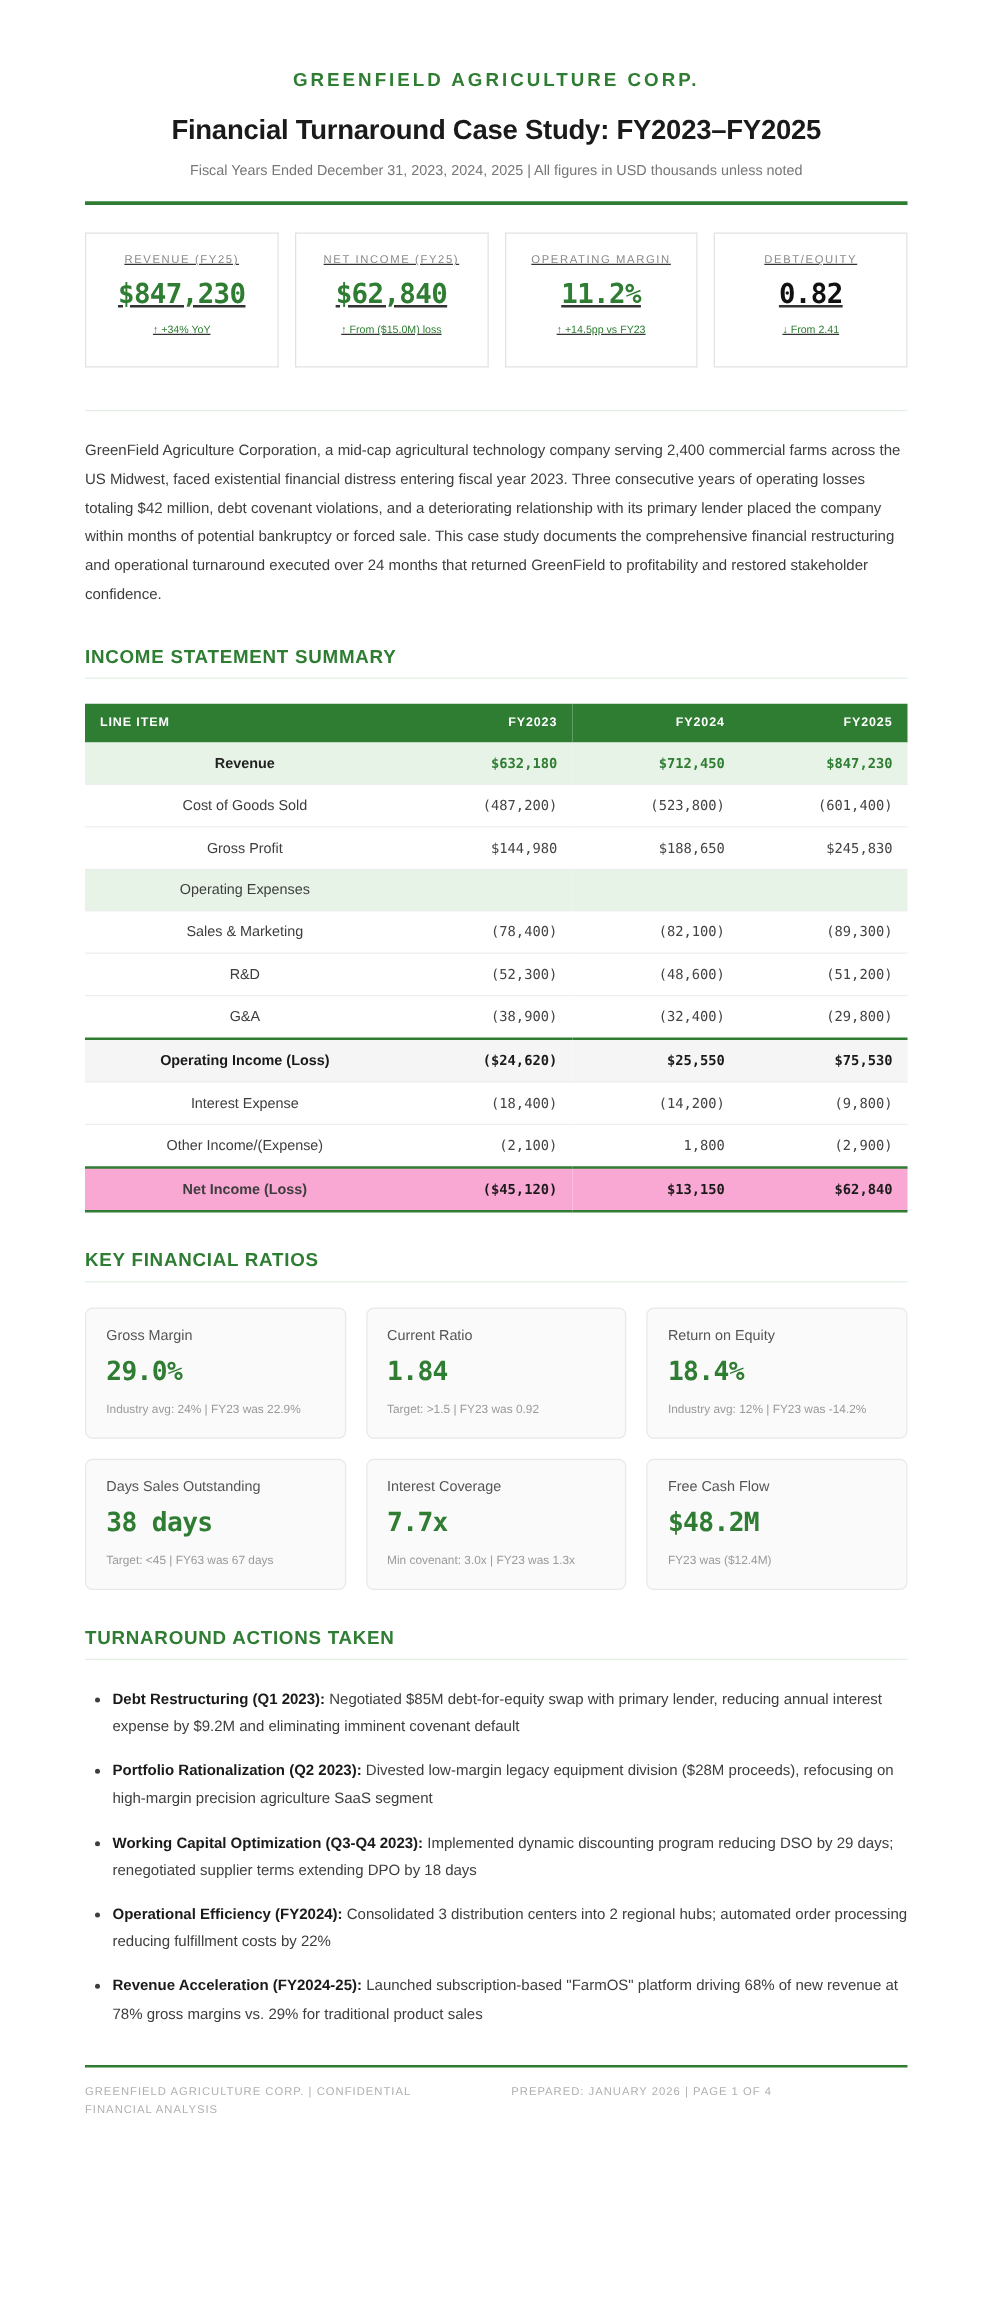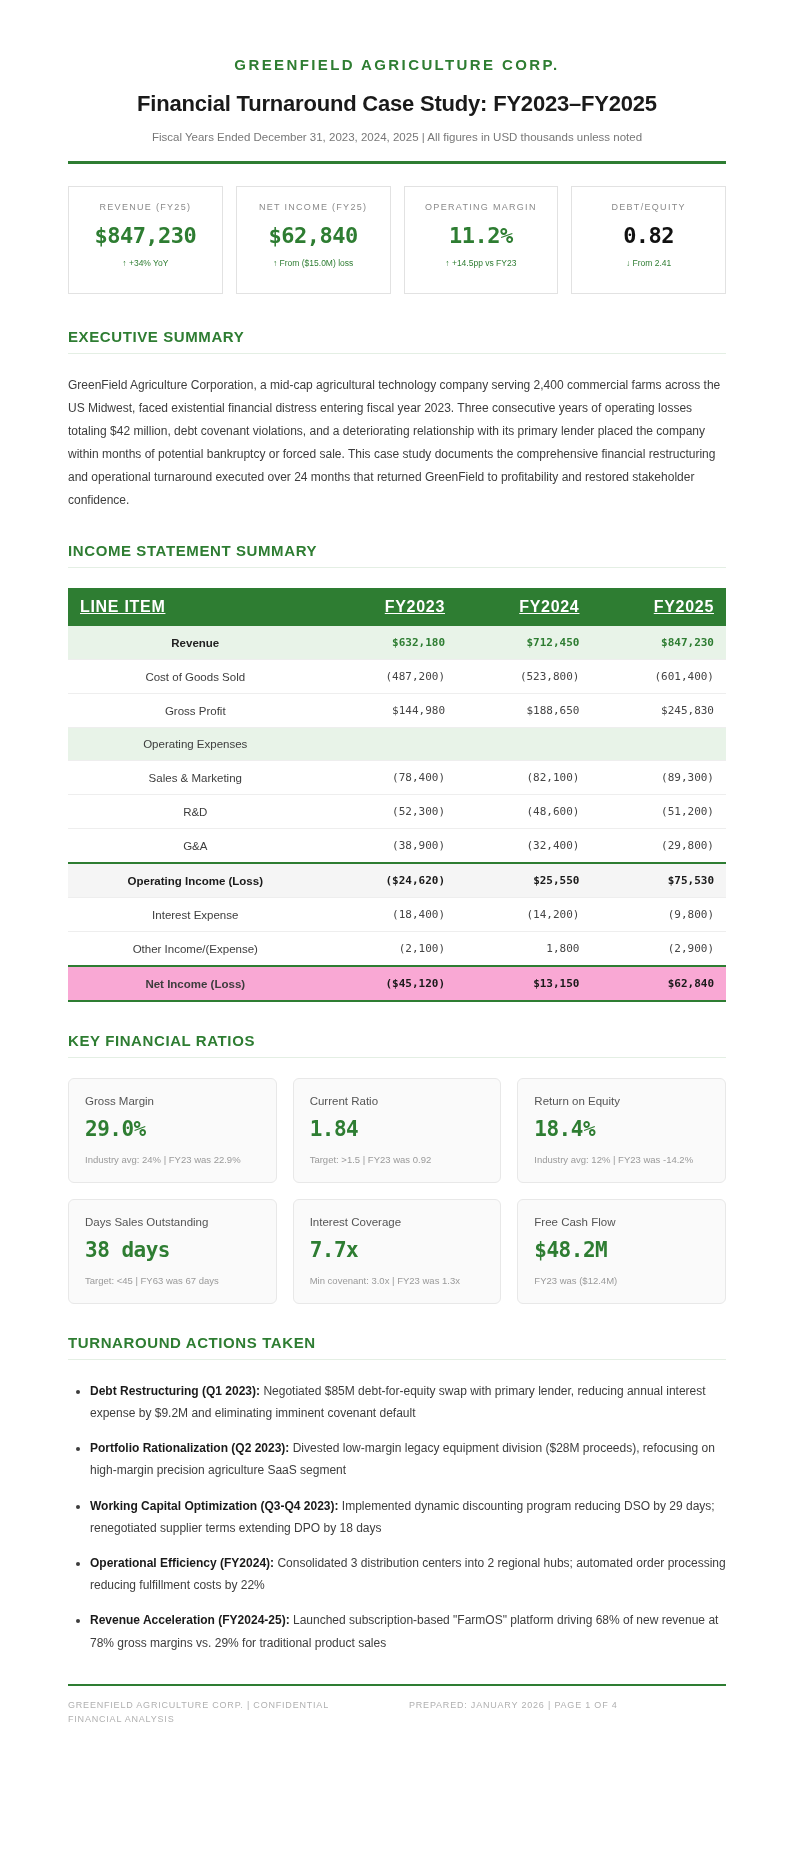--- a/index.html
+++ b/index.html
@@ -57,20 +57,21 @@
     flex: 1 1 0;
     border: 1px solid #e2e2e2;
     box-sizing: border-box;
     padding: 14px 6px 12px 6px;
     text-align: center;
     min-height: 108px;
     display: flex;
     flex-direction: column;
     align-items: center;
     justify-content: flex-start;
+    text-decoration: underline;
   }
   .kpi-label {
     font-size: 9px;
     letter-spacing: 1.3px;
     color: #8a8a8a;
     line-height: 1.45;
     text-transform: uppercase;
     margin-bottom: 10px;
   }
   .kpi-value {
@@ -115,27 +116,26 @@
 
   
   table.fin {
     width: 100%;
     border-collapse: collapse;
     font-size: 11.5px;
   }
   table.fin thead th {
     background: #2e7d32;
     color: #ffffff;
-    font-size: 16px;
+    font-size: 10px;
     font-weight: bold;
     letter-spacing: 0.7px;
     text-transform: uppercase;
     padding: 10px 12px;
     text-align: right;
-    text-decoration: underline;
   }
   table.fin thead th.left { text-align: left; }
   table.fin td {
     padding: 10px 12px;
     border-bottom: 1px solid #eeeeee;
     text-align: right;
     color: #444444;
     font-family: "DejaVu Sans Mono", monospace;
     font-size: 11px;
   }
@@ -265,21 +265,20 @@
       <div class="kpi-delta">↑ +14.5pp vs FY23</div>
     </div>
     <div class="kpi-card">
       <div class="kpi-label">DEBT/EQUITY</div>
       <div class="kpi-value neutral">0.82</div>
       <div class="kpi-delta">↓ From 2.41</div>
     </div>
   </div>
 
   <div class="section">
-    <h2 class="section-title">EXECUTIVE SUMMARY</h2>
     <hr class="section-rule">
     <p class="body-text">GreenField Agriculture Corporation, a mid-cap agricultural technology company serving 2,400 commercial farms across the US Midwest, faced existential financial distress entering fiscal year 2023. Three consecutive years of operating losses totaling $42 million, debt covenant violations, and a deteriorating relationship with its primary lender placed the company within months of potential bankruptcy or forced sale. This case study documents the comprehensive financial restructuring and operational turnaround executed over 24 months that returned GreenField to profitability and restored stakeholder confidence.</p>
   </div>
 
   <div class="section">
     <h2 class="section-title">INCOME STATEMENT SUMMARY</h2>
     <hr class="section-rule">
     <table class="fin">
       <thead>
         <tr>

